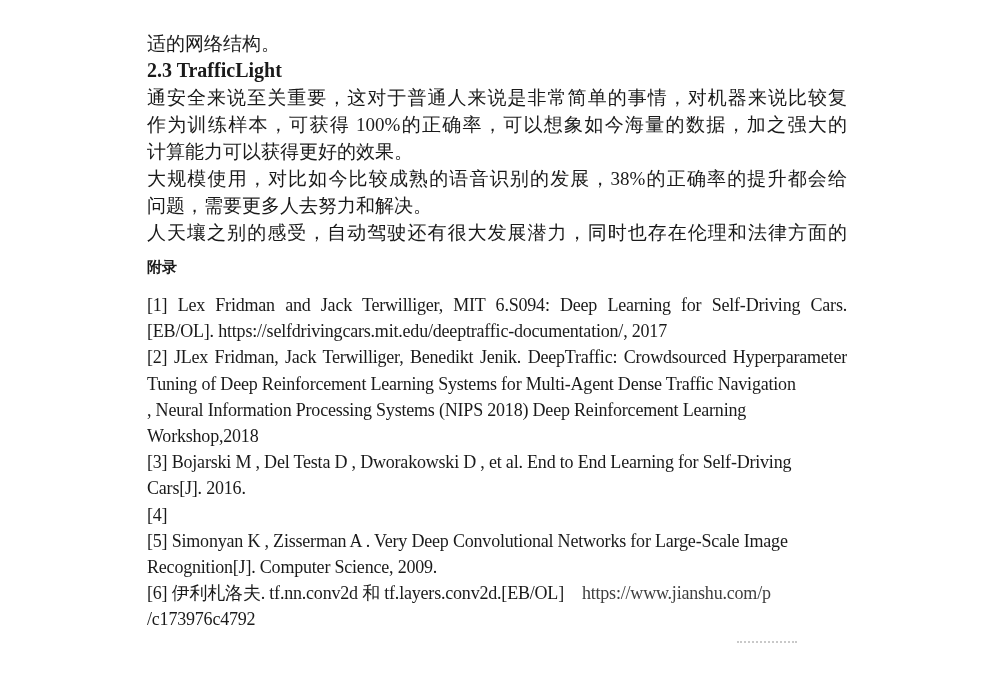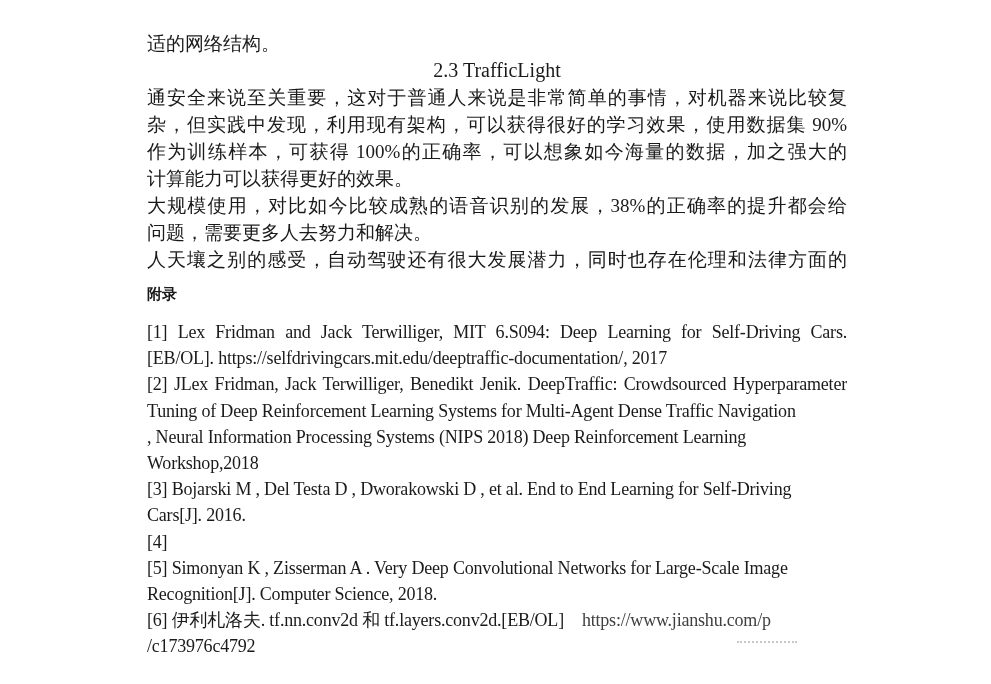--- a/index.html
+++ b/index.html
@@ -30,25 +30,24 @@
   }
   .jst {
     white-space: normal;
     text-align: justify;
     text-align-last: justify;
   }
   .ind { text-indent: 38px; }
   
   .h3 {
     font-size: 20px;
-    font-weight: 400;
+    font-weight: 700;
     line-height: 27px;
     height: 27px;
     overflow: hidden;
-    text-align: center;
   }
   
   .h2 {
     font-size: 15px;
     font-weight: 700;
     line-height: 30px;
     height: 30px;
     margin: 6px 0 10px 0;
     overflow: hidden;
   }
@@ -79,21 +78,20 @@
 <body>
 
 <div class="page">
   <div class="content">
 
     <div class="cn">适的网络结构。</div>
 
     <div class="h3">2.3 TrafficLight</div>
 
     <div class="cn jst">通安全来说至关重要，这对于普通人来说是非常简单的事情，对机器来说比较复</div>
-    <div class="cn jst">杂，但实践中发现，利用现有架构，可以获得很好的学习效果，使用数据集 90%</div>
     <div class="cn jst">作为训练样本，可获得 100%的正确率，可以想象如今海量的数据，加之强大的</div>
     <div class="cn">计算能力可以获得更好的效果。</div>
 
     <div class="cn jst">大规模使用，对比如今比较成熟的语音识别的发展，38%的正确率的提升都会给</div>
     <div class="cn">问题，需要更多人去努力和解决。</div>
     <div class="cn jst">人天壤之别的感受，自动驾驶还有很大发展潜力，同时也存在伦理和法律方面的</div>
 
     <div class="h2">附录</div>
 
     <div class="rf jst">[1] Lex Fridman and Jack Terwilliger, MIT 6.S094: Deep Learning for Self-Driving Cars.</div>
@@ -103,21 +101,21 @@
     <div class="rf">Tuning of Deep Reinforcement Learning Systems for Multi-Agent Dense Traffic Navigation</div>
     <div class="rf">, Neural Information Processing Systems (NIPS 2018) Deep Reinforcement Learning</div>
     <div class="rf">Workshop,2018</div>
 
     <div class="rf">[3] Bojarski M , Del Testa D , Dworakowski D , et al. End to End Learning for Self-Driving</div>
     <div class="rf">Cars[J]. 2016.</div>
 
     <div class="rf">[4]</div>
 
     <div class="rf">[5] Simonyan K , Zisserman A . Very Deep Convolutional Networks for Large-Scale Image</div>
-    <div class="rf">Recognition[J]. Computer Science, 2018.</div>
+    <div class="rf">Recognition[J]. Computer Science, 2009.</div>
 
     <div class="rf">
       <span>[6] 伊利札洛夫. tf.nn.conv2d 和 tf.layers.conv2d.[EB/OL]</span><span class="faded-url">https://www.jianshu.com/p</span>
     </div>
     <div class="rf">/c173976c4792</div>
 
   </div>
 
   <div class="dots-artifact"></div>
 </div>

